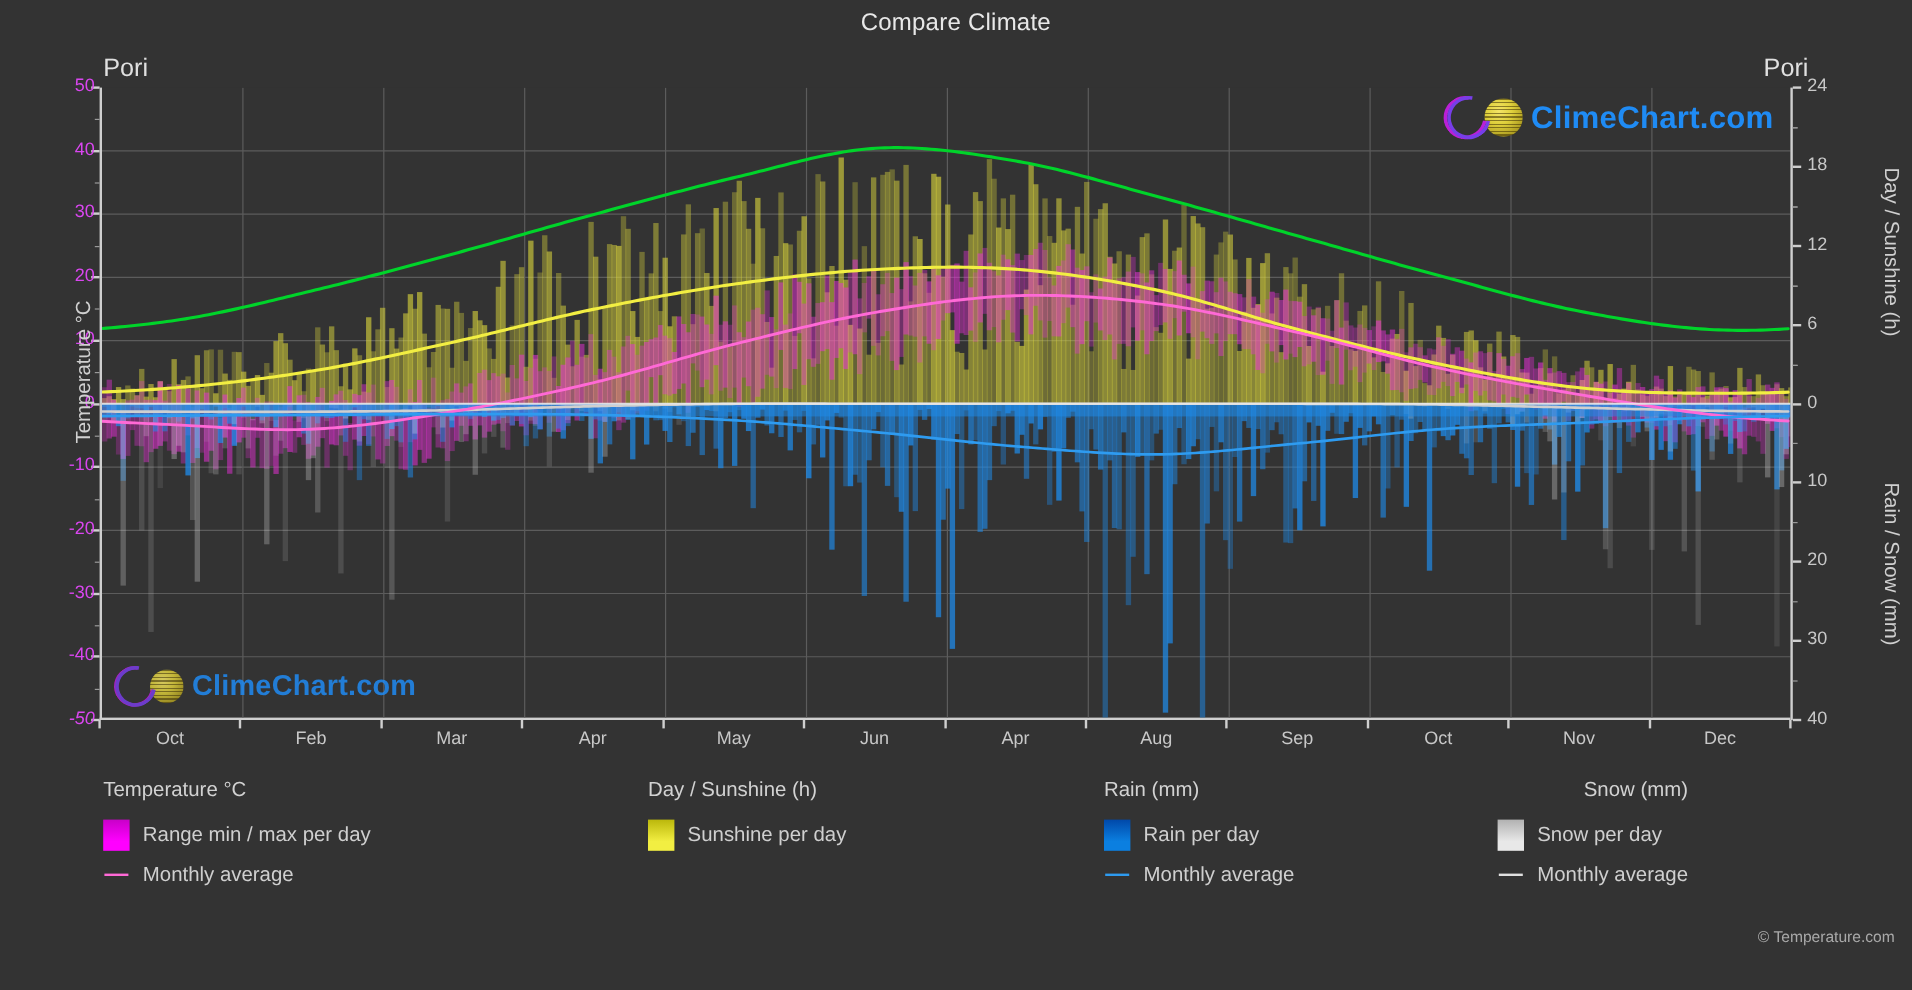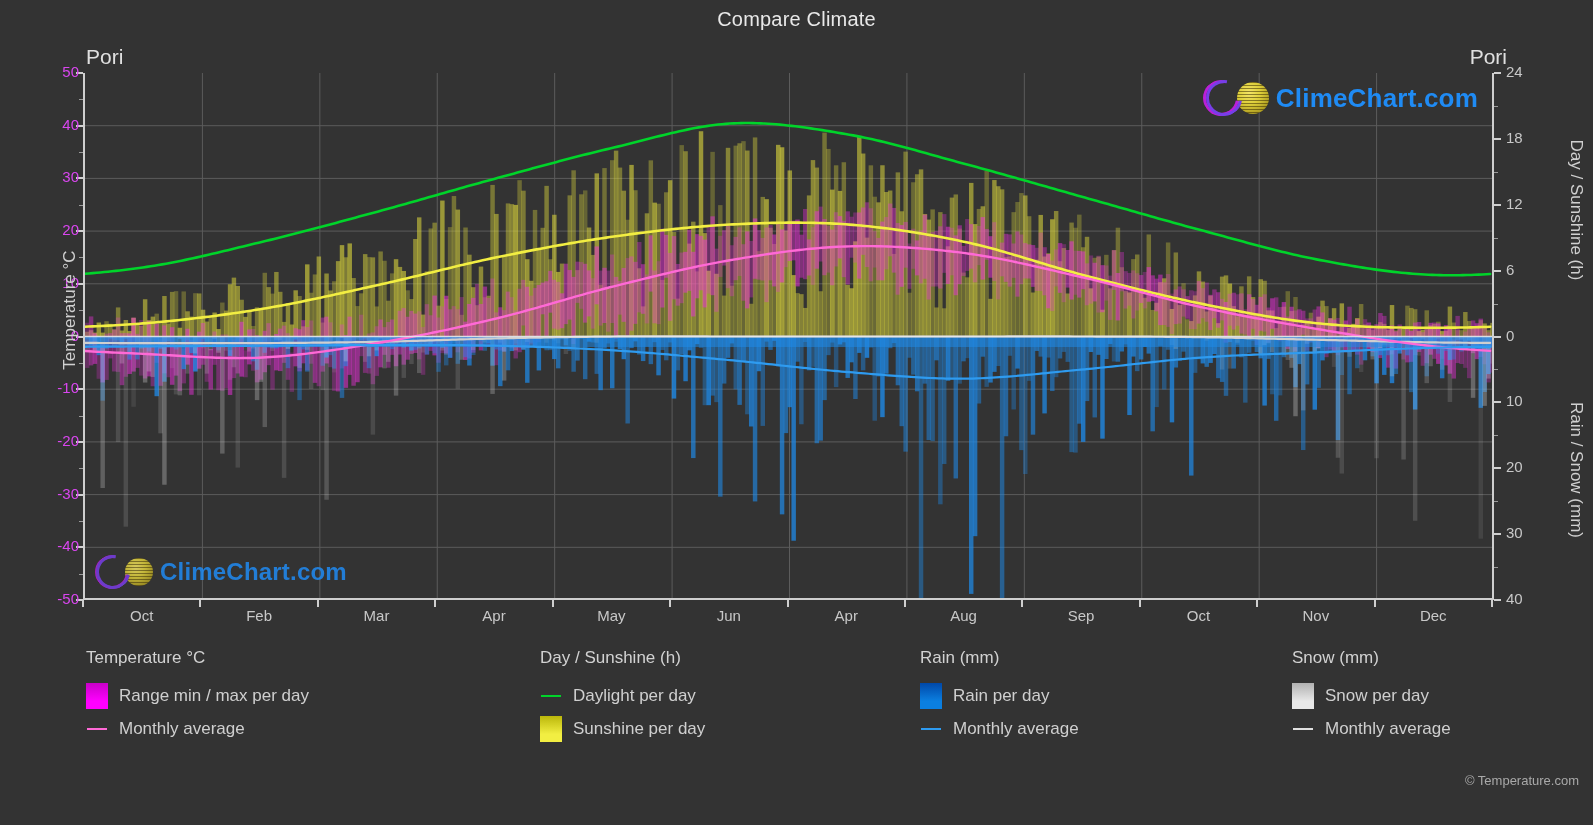--- a/index.html
+++ b/index.html
@@ -1466,21 +1466,21 @@
     <div class="tickL" style="top: 440.9px;"></div>
     <div class="ylabL" style="top: 431.9px;">-20</div>
     <div class="tickLm" style="top: 468.25px;"></div>
     <div class="tickL" style="top: 493.6px;"></div>
     <div class="ylabL" style="top: 484.6px;">-30</div>
     <div class="tickLm" style="top: 520.95px;"></div>
     <div class="tickL" style="top: 546.3px;"></div>
     <div class="ylabL" style="top: 537.3px;">-40</div>
     <div class="tickLm" style="top: 573.65px;"></div>
     <div class="tickL" style="top: 599px;"></div>
-    <div class="ylabL" style="top: 590px;">-50</div>
+    <div class="ylabL" style="top: 590px; font-style: italic;">-50</div>
     <div class="tickR" style="top: 72px;"></div>
     <div class="ylabR" style="top: 63px;">24</div>
     <div class="tickR" style="top: 137.875px;"></div>
     <div class="ylabR" style="top: 128.875px;">18</div>
     <div class="tickR" style="top: 203.75px;"></div>
     <div class="ylabR" style="top: 194.75px;">12</div>
     <div class="tickR" style="top: 269.625px;"></div>
     <div class="ylabR" style="top: 260.625px;">6</div>
     <div class="tickR" style="top: 335.5px;"></div>
     <div class="ylabR" style="top: 326.5px;">0</div>
@@ -1556,40 +1556,36 @@
         <span class="leg-txt">Range min / max per day</span>
       </div>
       <div class="leg-row">
         <span class="leg-line" style="color: rgb(255, 105, 214);"></span>
         <span class="leg-txt">Monthly average</span>
       </div>
     </div>
     <div class="leg-col" style="left: 540px;">
       <div class="leg-head">Day / Sunshine (h)</div>
       <div class="leg-row">
-        <span class="leg-line" style="color: rgb(0, 212, 42);"></span>
-        <span class="leg-txt">Daylight per day</span>
-      </div>
-      <div class="leg-row">
         <span class="leg-mark" style="background: linear-gradient(rgb(187, 183, 11) 0%, rgb(242, 238, 66) 70%, rgb(242, 238, 66) 100%);"></span>
         <span class="leg-txt">Sunshine per day</span>
       </div>
     </div>
     <div class="leg-col" style="left: 920px;">
       <div class="leg-head">Rain (mm)</div>
       <div class="leg-row">
         <span class="leg-mark" style="background: linear-gradient(rgb(0, 72, 169) 0%, rgb(11, 127, 224) 70%, rgb(11, 127, 224) 100%);"></span>
         <span class="leg-txt">Rain per day</span>
       </div>
       <div class="leg-row">
         <span class="leg-line" style="color: rgb(46, 155, 240);"></span>
         <span class="leg-txt">Monthly average</span>
       </div>
     </div>
-    <div class="leg-col" style="left: 1292px;">
+    <div class="leg-col" style="left: 1248px; text-align: right;">
       <div class="leg-head">Snow (mm)</div>
       <div class="leg-row">
         <span class="leg-mark" style="background: linear-gradient(rgb(177, 177, 177) 0%, rgb(232, 232, 232) 70%, rgb(232, 232, 232) 100%);"></span>
         <span class="leg-txt">Snow per day</span>
       </div>
       <div class="leg-row">
         <span class="leg-line" style="color: rgb(224, 224, 224);"></span>
         <span class="leg-txt">Monthly average</span>
       </div>
     </div>

